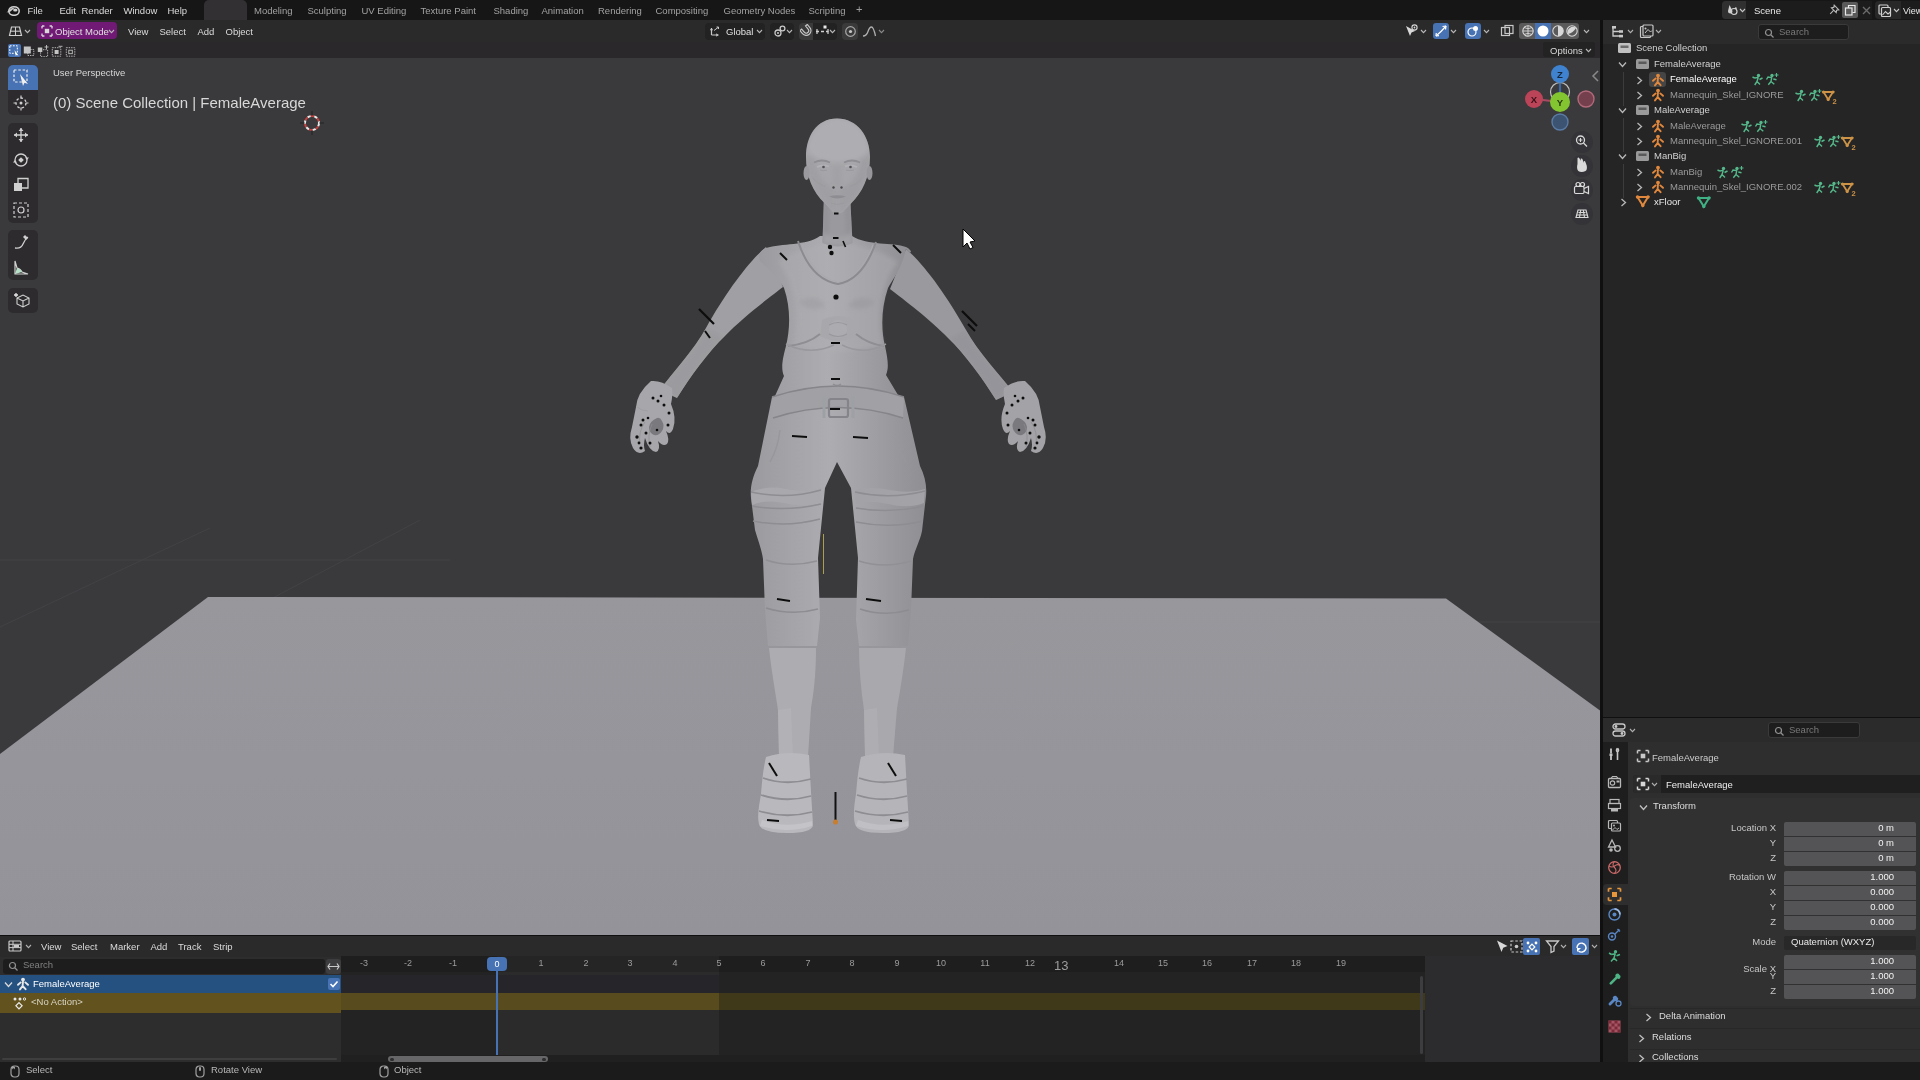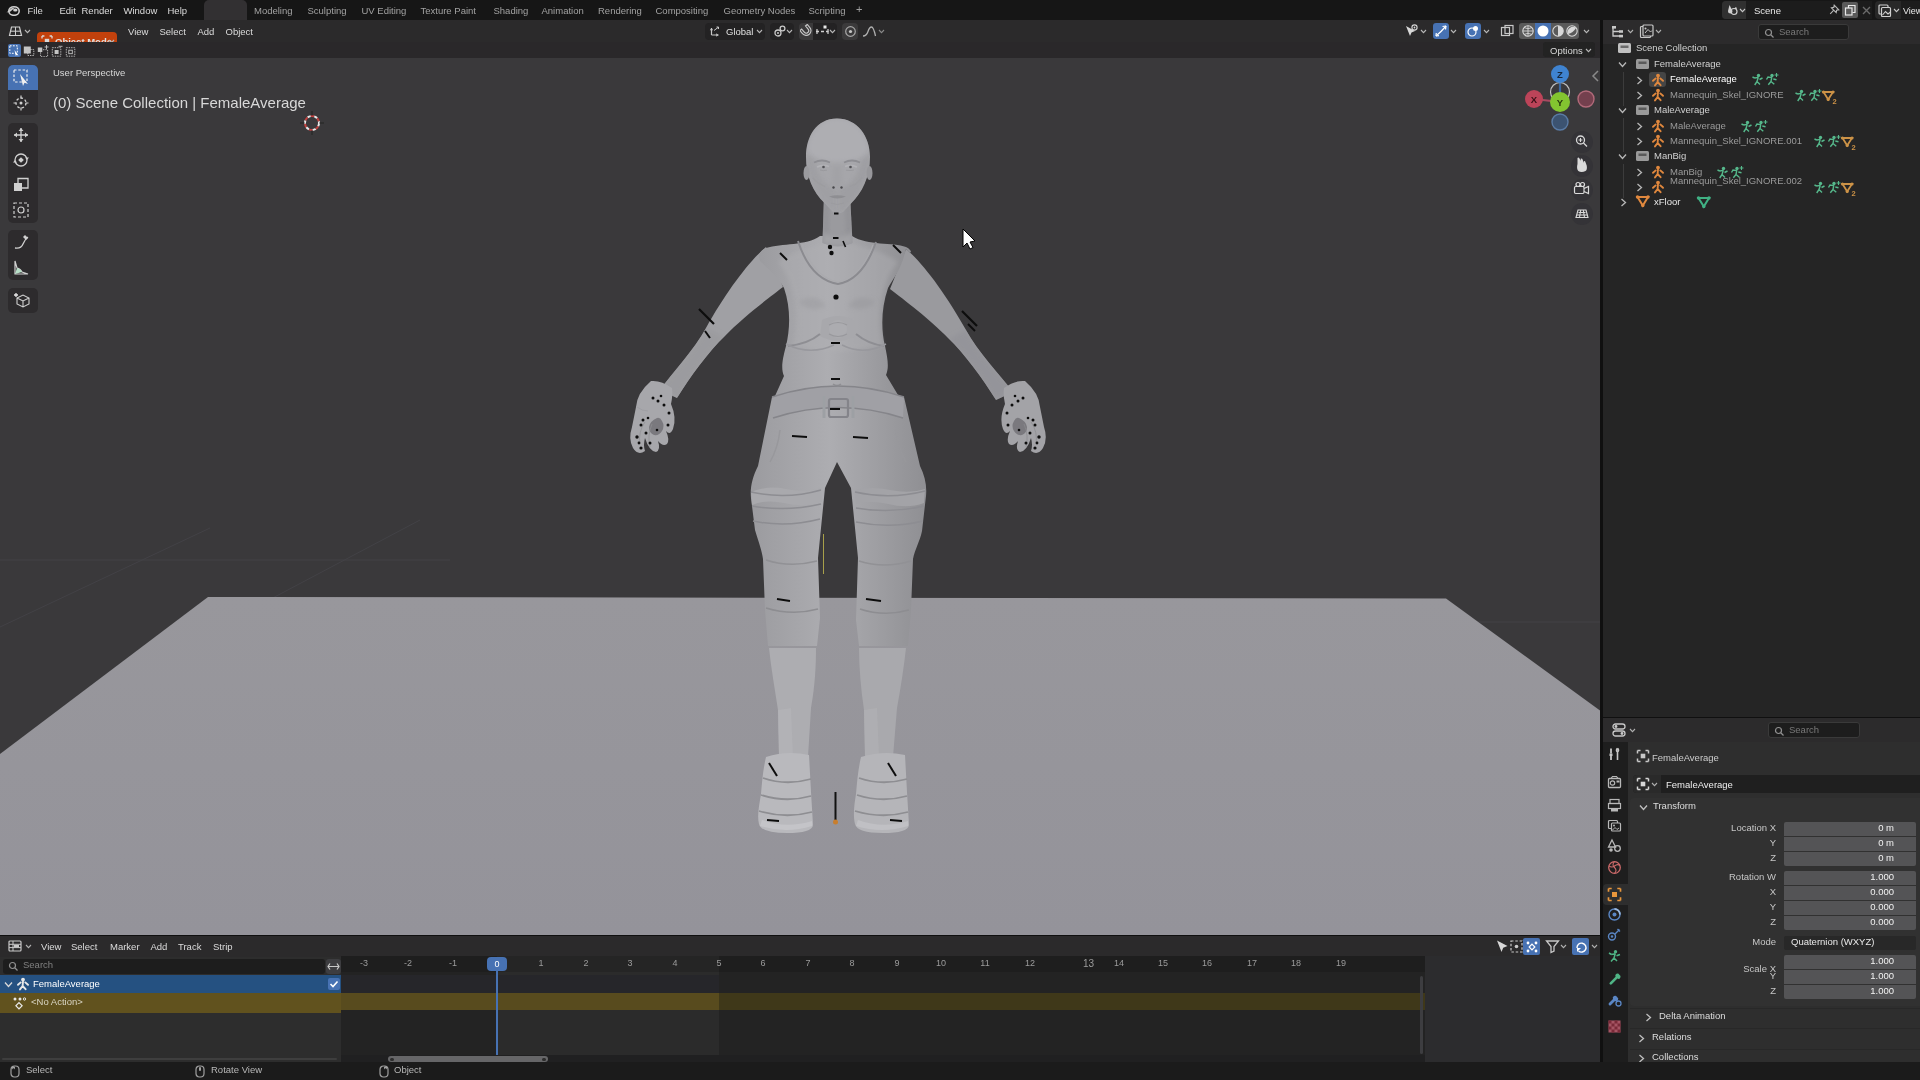--- a/index.html
+++ b/index.html
@@ -84,21 +84,21 @@
   <div class="abs" id="vp-header" style="left:0;top:20px;width:1600px;height:22px;background:#2b2a2b;">
 
     <svg class="abs" style="left:8px;top:5px;" width="15" height="13" viewBox="0 0 15 13">
       <path d="M3.5 2 H11.5 L13.5 10.5 H1.5 Z" fill="none" stroke="#cfcfcf" stroke-width="1.2"></path>
       <path d="M7.5 2 V10.5 M2.6 6.2 H12.6" stroke="#cfcfcf" stroke-width="1"></path>
     </svg>
     <svg class="abs" style="left:24px;top:9px;" width="7" height="5" viewBox="0 0 7 5">
         <path d="M1 1 L3.5 3.6 L6 1" stroke="#b8b8b8" stroke-width="1.1" fill="none"></path>
       </svg>
 
-    <div class="abs" style="left:37px;top:12px;width:80px;height:17px;background:#c2410c;border-radius:4px;font-weight:bold;">
+    <div class="abs" style="left:37px;top:2px;width:80px;height:17px;background:#701a75;border-radius:4px;">
       <svg class="abs" style="left:4px;top:3px;" width="12" height="12" viewBox="0 0 12 12">
         <path d="M1 1 h2.4 M1 1 v2.4 M11 1 h-2.4 M11 1 v2.4 M1 11 h2.4 M1 11 v-2.4 M11 11 h-2.4 M11 11 v-2.4" stroke="#d8d8d8" stroke-width="1.3"></path>
         <rect x="3.8" y="3.8" width="4.4" height="4.4" fill="#d8d8d8"></rect>
       </svg>
       <div class="abs txt" style="left:18px;top:3.5px;font-size:9.5px;color:#e0e0e0;">Object Mode</div>
       <svg class="abs" style="left:71px;top:6.5px;" width="7" height="5" viewBox="0 0 7 5">
           <path d="M1 1 L3.5 3.6 L6 1" stroke="#b8b8b8" stroke-width="1.1" fill="none"></path>
         </svg>
     </div>
     <div class="abs txt" style="left:128px;top:6px;font-size:9.5px;color:#dcdcdc;">View</div>
@@ -727,21 +727,21 @@
       <path d="M10 2 h4 M12 0 v4" stroke="#56b98c" stroke-width="1.1"></path>
     </svg>
 
     <svg class="abs" style="left:33px;top:163px;" width="7" height="9" viewBox="0 0 7 9">
         <path d="M1.5 1 L5.5 4.5 L1.5 8" stroke="#b8b8b8" stroke-width="1.3" fill="none"></path>
       </svg>
     <svg class="abs" style="left:48px;top:160px;" width="14" height="14" viewBox="0 0 14 14">
       <circle cx="7" cy="2.6" r="1.9" fill="#e0883e"></circle>
       <path d="M7 4.5 L6.6 9 M4.7 5.4 L2 7.8 M9.3 5.4 L12 7.8 M6.6 9 L4 12.4 M6.6 9 L9.6 12.2" stroke="#e0883e" stroke-width="1.9" fill="none" stroke-linecap="round"></path>
     </svg>
-    <div class="abs txt" style="left:67px;top:155px;color:#9b9b9b;">Mannequin_Skel_IGNORE.002</div>
+    <div class="abs txt" style="left:67px;top:161px;color:#9b9b9b;">Mannequin_Skel_IGNORE.002</div>
     <svg class="abs" style="left:209px;top:161px;" width="15" height="14" viewBox="0 0 14 14">
       <circle cx="8" cy="2.5" r="1.7" fill="#56b98c"></circle>
       <path d="M7.8 4.2 L6.5 8.5 M4.2 5 L2 4 M4.2 5 L7.8 4.4 M6.5 8.5 L4.2 12 M6.5 8.5 L9.5 11.5 M9 6.5 L12 5" stroke="#56b98c" stroke-width="1.4" fill="none"></path>
     </svg>
     <svg class="abs" style="left:223px;top:161px;" width="15" height="14" viewBox="0 0 14 14">
       <circle cx="7.5" cy="2.5" r="1.7" fill="#56b98c"></circle>
       <path d="M7.3 4.2 L6.5 8.5 M7.3 4.6 L3.5 4 L2 6.5 M6.5 8.5 L3.8 11.8 M6.5 8.5 L9.8 11.2 M8.8 6 L12 6.8" stroke="#56b98c" stroke-width="1.4" fill="none"></path>
       <path d="M10 2 h4 M12 0 v4" stroke="#56b98c" stroke-width="1.1"></path>
     </svg>
     <svg class="abs" style="left:237px;top:161px;" width="16" height="15" viewBox="0 0 16 15">
@@ -980,21 +980,21 @@
     <div class="abs" style="left:610px;top:22px;width:40px;text-align:center;font-size:9px;color:#9c9c9c;">3</div>
     <div class="abs" style="left:655px;top:22px;width:40px;text-align:center;font-size:9px;color:#9c9c9c;">4</div>
     <div class="abs" style="left:699px;top:22px;width:40px;text-align:center;font-size:9px;color:#9c9c9c;">5</div>
     <div class="abs" style="left:743px;top:22px;width:40px;text-align:center;font-size:9px;color:#9c9c9c;">6</div>
     <div class="abs" style="left:788px;top:22px;width:40px;text-align:center;font-size:9px;color:#9c9c9c;">7</div>
     <div class="abs" style="left:832px;top:22px;width:40px;text-align:center;font-size:9px;color:#9c9c9c;">8</div>
     <div class="abs" style="left:877px;top:22px;width:40px;text-align:center;font-size:9px;color:#9c9c9c;">9</div>
     <div class="abs" style="left:921px;top:22px;width:40px;text-align:center;font-size:9px;color:#9c9c9c;">10</div>
     <div class="abs" style="left:965px;top:22px;width:40px;text-align:center;font-size:9px;color:#9c9c9c;">11</div>
     <div class="abs" style="left:1010px;top:22px;width:40px;text-align:center;font-size:9px;color:#9c9c9c;">12</div>
-    <div class="abs" style="left:1054px;top:22px;width:40px;text-align:right;font-size:10px;color:#9c9c9c;">13</div>
+    <div class="abs" style="left:1054px;top:22px;width:40px;text-align:left;font-size:13px;color:#9c9c9c;">13</div>
     <div class="abs" style="left:1099px;top:22px;width:40px;text-align:center;font-size:9px;color:#9c9c9c;">14</div>
     <div class="abs" style="left:1143px;top:22px;width:40px;text-align:center;font-size:9px;color:#9c9c9c;">15</div>
     <div class="abs" style="left:1187px;top:22px;width:40px;text-align:center;font-size:9px;color:#9c9c9c;">16</div>
     <div class="abs" style="left:1232px;top:22px;width:40px;text-align:center;font-size:9px;color:#9c9c9c;">17</div>
     <div class="abs" style="left:1276px;top:22px;width:40px;text-align:center;font-size:9px;color:#9c9c9c;">18</div>
     <div class="abs" style="left:1321px;top:22px;width:40px;text-align:center;font-size:9px;color:#9c9c9c;">19</div>
     <div class="abs" style="left:1441px;top:22px;width:40px;text-align:center;font-size:9px;color:#9c9c9c;">20</div>
 
     <div class="abs" style="left:341px;top:39px;width:378px;height:18px;background:#26262a;"></div>
     <div class="abs" style="left:341px;top:57px;width:1084px;height:17px;background:#3f3819;"></div>

